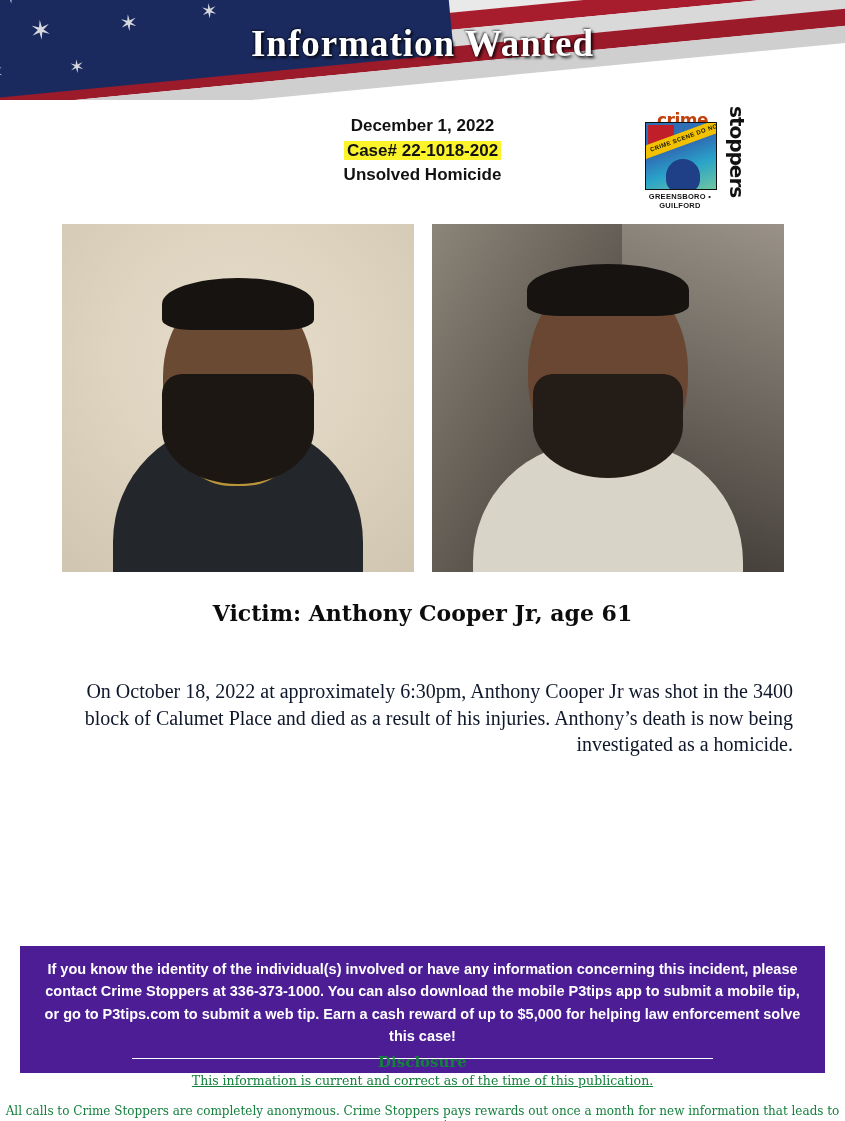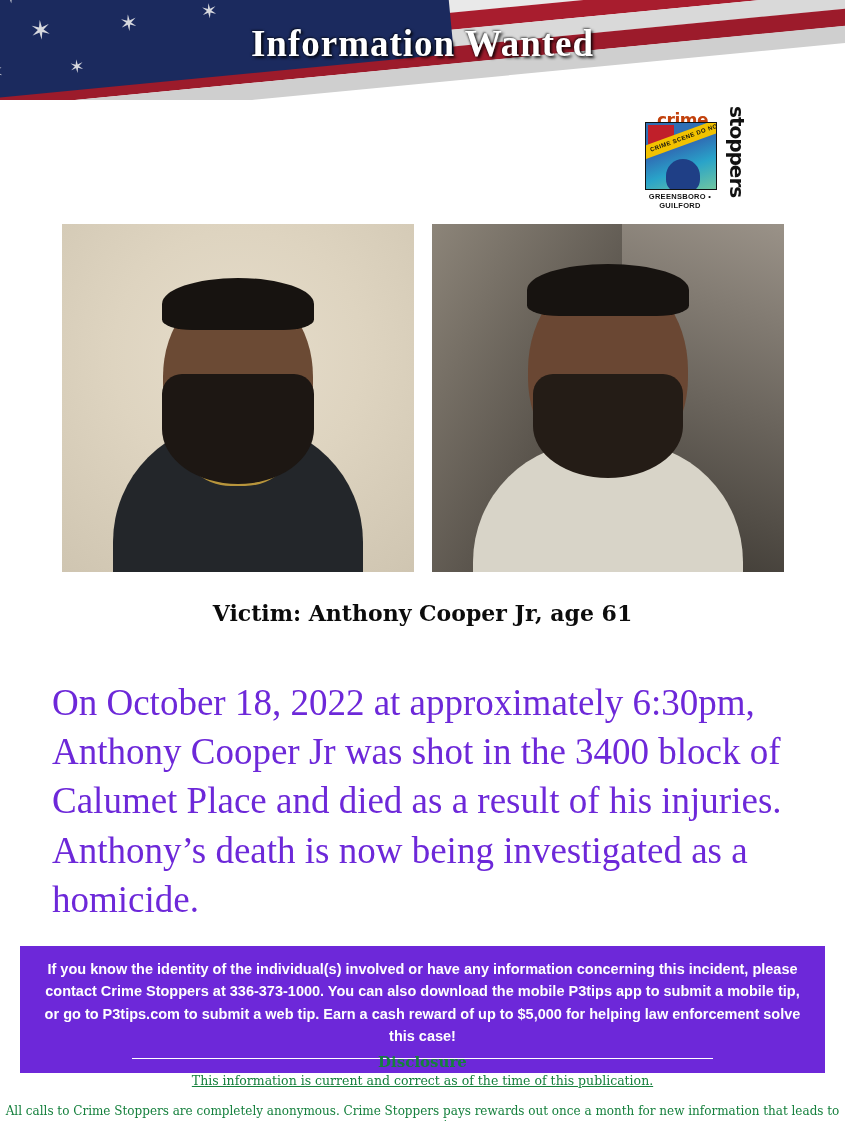--- a/index.html
+++ b/index.html
@@ -334,34 +334,34 @@
     font-family: "DejaVu Serif", serif;
     font-weight: bold;
     font-size: 22px;
     color: #0c0c0c;
     margin-top: 28px;
   }
 
   
   .narrative {
     margin: 52px 52px 0 52px;
-    text-align: left;
+    text-align: right;
     font-family: "Liberation Serif", serif;
-    font-size: 37px;
+    font-size: 20px;
     line-height: 1.33;
-    color: #6d28d9;
+    color: #0f172a;
   }
 
   
   .tipbox {
     position: absolute;
     left: 20px;
     right: 20px;
     top: 946px;
-    background: #6d28d9;
+    background: #4c1d95;
     color: #ffffff;
     padding: 12px 22px 14px 22px;
     box-sizing: border-box;
   }
   .tipbox p {
     margin: 0;
     text-align: center;
     font-size: 14.5px;
     font-weight: bold;
     line-height: 1.55;
@@ -420,20 +420,25 @@
       <span class="star" style="left:232px; top:52px; font-size:20px;">✶</span>
 
       <span class="star" style="left:12px;  top:92px; font-size:22px;">✶</span>
       <span class="star" style="left:96px;  top:96px; font-size:18px;">✶</span>
     </div>
   </div>
   <div class="banner-title">Information Wanted</div>
 </div>
 
 <div class="meta-row">
+  <div class="meta">
+    <span class="line">December 1, 2022</span>
+    <span class="line"><span class="hl">Case# 22-1018-202</span></span>
+    <span class="line">Unsolved Homicide</span>
+  </div>
 
   <div class="cs-logo">
     <div class="cs-left">
       <div class="cs-word-crime">crime</div>
       <div class="cs-art">
         <div class="cs-red"></div>
         <div class="cs-head"></div>
         <div class="cs-tape">CRIME SCENE DO NOT CROSS</div>
       </div>
       <div class="cs-sub">GREENSBORO • GUILFORD</div>

